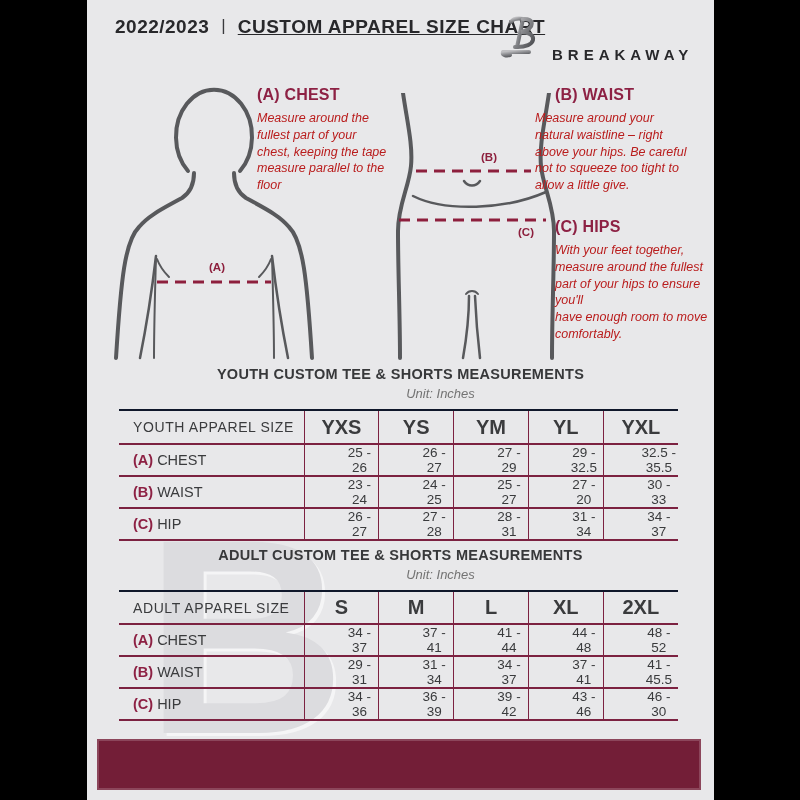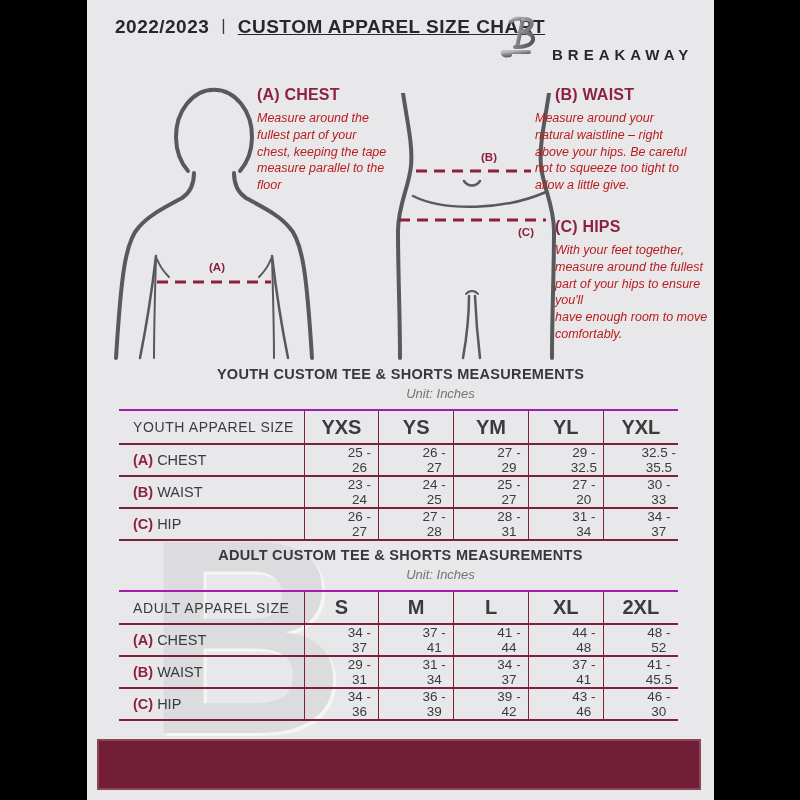--- a/index.html
+++ b/index.html
@@ -51,21 +51,21 @@
   .tbl-title { left:0; width:627px; text-align:center; font-size:14.5px; font-weight:700;
                color:#37383a; letter-spacing:0.3px; z-index:2; }
   .tbl-unit  { left:0; width:627px; text-align:center; font-size:13px; font-style:italic;
                color:#737373; z-index:2;margin-left:40px; }
   table.size-table {
     position:absolute; left:32px; width:559px; z-index:2;
     border-collapse:collapse; table-layout:fixed; color:#3a3b3d;
   }
   .size-table col.c0 { width:185px; }
   .size-table th, .size-table td {
-    border-top:2px solid #a21caf; border-bottom:2px solid #7c2241;
+    border-top:2px solid #0f172a; border-bottom:2px solid #7c2241;
     padding:0; vertical-align:middle;
   }
   .size-table th + th, .size-table td + td { border-left:1.5px solid #7c2241; }
   .size-table th { font-size:20px; font-weight:700; text-align:center; }
   .size-table td { font-size:13.5px; font-weight:400; text-align:center;padding-left:36px; }
   .size-table .first { text-align:left; padding-left:14px; }
   .size-table th.first { font-weight:400; font-size:14px; letter-spacing:0.6px; }
   .size-table td.first { font-size:14.5px; }
   .pfx { font-weight:700; color:#8d2144; margin-right:4px; }
   .youth th { height:32px; }  .youth td { height:29px; }

